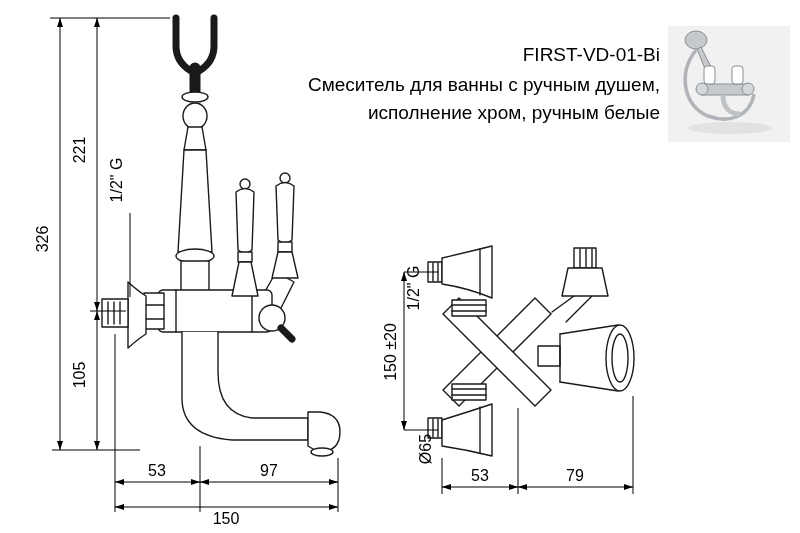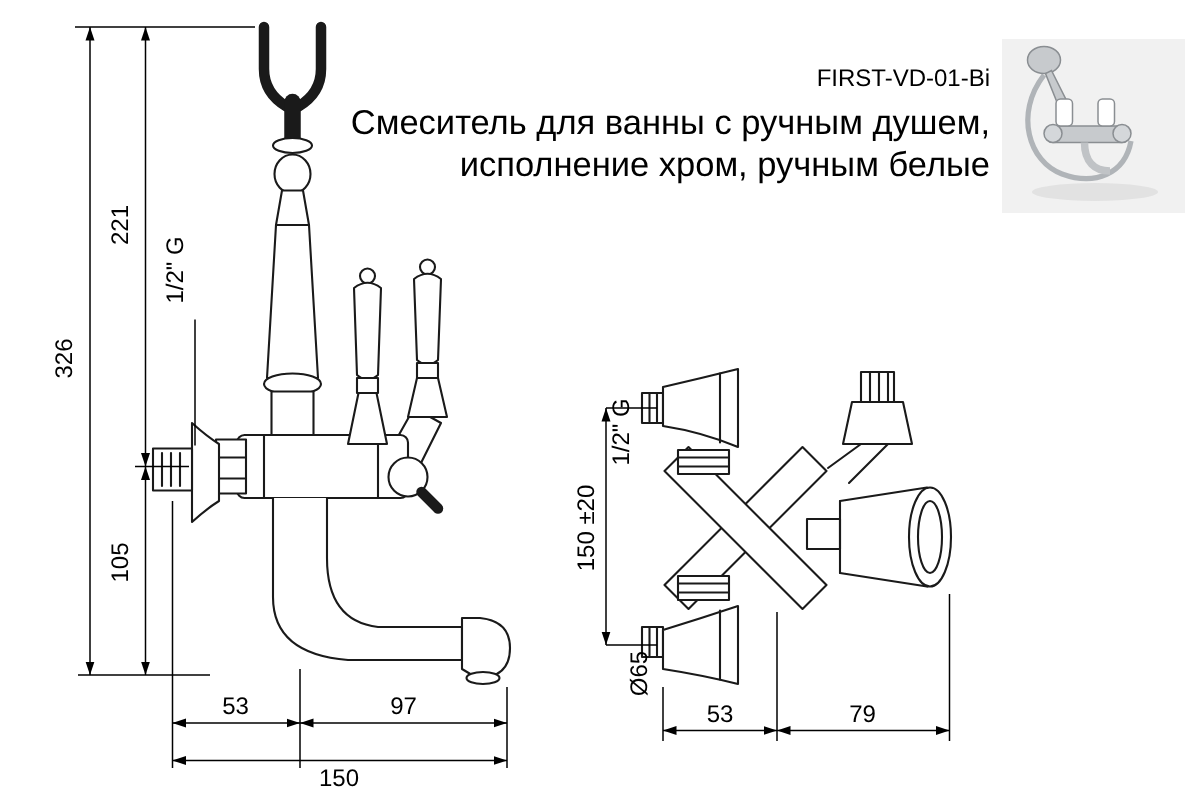--- a/index.html
+++ b/index.html
@@ -1,20 +1,20 @@
 <!DOCTYPE html>
 <html><head>
 <meta charset="utf-8">
 <style>
   html,body{margin:0;padding:0;background:#fff;}
   .page{position:relative;width:800px;height:533px;background:#fff;overflow:hidden;
         font-family:"Liberation Sans",sans-serif;color:#000;}
   .titleblock{position:absolute;top:44px;right:140px;text-align:right;}
-  .code{font-size:16px;margin-bottom:5px;}
-  .desc{font-size:23px;line-height:28px;}
+  .code{font-size:19px;margin-bottom:5px;}
+  .desc{font-size:19px;line-height:28px;}
   .drawing{position:absolute;left:0;top:0;}
   .photo{position:absolute;left:668px;top:26px;width:122px;height:116px;}
   svg text{font-family:"Liberation Sans",sans-serif;}
 </style>
 </head>
 <body>
 
 <div class="page">
 
   <div class="titleblock">

